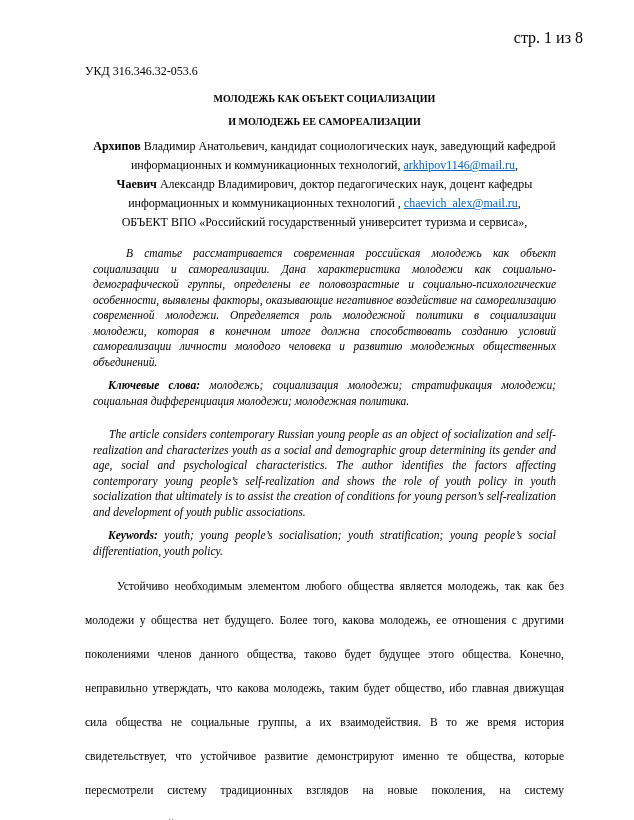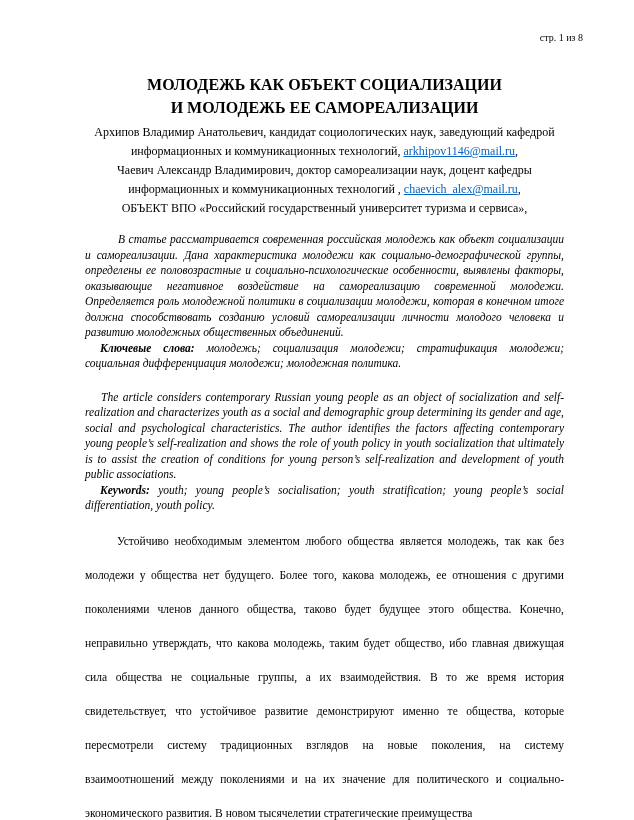--- a/index.html
+++ b/index.html
@@ -18,85 +18,86 @@
   .page {
     position: relative;
     width: 634px; height: 820px;
     background: var(--page-bg);
     padding: 64px 70px 0 85px;
     overflow: hidden;
   }
   .page-indicator {
     position: absolute;
     top: 31px; right: 51px;
-    font-size: 10px;
+    font-size: 16px;
     line-height: 14px;
   }
   .udk {
     font-size: 12px;
     line-height: 14px;
   }
   .title {
     margin: 9px 0 0 0;
-    font-size: 16px;
+    font-size: 10px;
     font-weight: bold;
     text-align: center;
     line-height: 23px;
   }
   .title .title-line { display: block; }
   .authors {
     margin-top: 4px;
     text-align: center;
     font-size: 12px;
     line-height: 19px;
   }
-  .authors .surname { font-weight: normal; text-align: center; }
+  .authors .surname { font-weight: bold; text-align: center; }
   a.email {
     color: var(--link-color);
     text-decoration: underline;
     cursor: pointer;
     text-align: center;
   }
   .abstract {
     margin-top: 14px;
     font-size: 11.5px;
     font-style: italic;
     text-align: justify;
     line-height: 15.5px;
   }
   .abstract-en { margin-top: 18px; }
-  .abstract p { margin: 0; }
+  .abstract p { margin: 8px; }
   .indent-lg { text-indent: 33px; }
   .indent-md { text-indent: 16px; }
   .indent-sm { text-indent: 15px; }
   .kw-label { font-weight: bold; font-style: italic; }
   .body-text {
     margin: 10px 0 0 0;
     font-size: 11.5px;
     line-height: 34px;
     text-align: justify;
     text-indent: 32px;
   }
 </style>
 </head>
 <body>
 
 <div class="page">
 
   <div class="page-indicator">стр. 1 из 8</div>
 
+  <div class="udk">УКД 316.346.32-053.6</div>
 
   <h1 class="title">
     <span class="title-line">МОЛОДЕЖЬ КАК ОБЪЕКТ СОЦИАЛИЗАЦИИ</span>
     <span class="title-line">И МОЛОДЕЖЬ ЕЕ САМОРЕАЛИЗАЦИИ</span>
   </h1>
 
   <div class="authors">
     <div class="author"><span class="surname">Архипов</span><span> Владимир Анатольевич, кандидат социологических наук, заведующий кафедрой информационных и коммуникационных технологий, </span><a href="#" class="email">arkhipov1146@mail.ru</a><span>,</span></div>
-    <div class="author"><span class="surname">Чаевич</span><span> Александр Владимирович, доктор самореализации наук, доцент кафедры информационных и коммуникационных технологий , </span><a href="#" class="email">chaevich_alex@mail.ru</a><span>,</span></div>
+    <div class="author"><span class="surname">Чаевич</span><span> Александр Владимирович, доктор педагогических наук, доцент кафедры информационных и коммуникационных технологий , </span><a href="#" class="email">chaevich_alex@mail.ru</a><span>,</span></div>
     <div class="affiliation">ОБЪЕКТ ВПО «Российский государственный университет туризма и сервиса»,</div>
   </div>
 
   <div class="abstract abstract-ru">
     <p class="indent-lg">В статье рассматривается современная российская молодежь как объект социализации и самореализации. Дана характеристика молодежи как социально-демографической группы, определены ее половозрастные и социально-психологические особенности, выявлены факторы, оказывающие негативное воздействие на самореализацию современной молодежи. Определяется роль молодежной политики в социализации молодежи, которая в конечном итоге должна способствовать созданию условий самореализации личности молодого человека и развитию молодежных общественных объединений.</p>
     <p class="indent-sm"><span class="kw-label">Ключевые слова:</span><span> молодежь; социализация молодежи; стратификация молодежи; социальная дифференциация молодежи; молодежная политика.</span></p>
   </div>
 
   <div class="abstract abstract-en">
     <p class="indent-md">The article considers contemporary Russian young people as an object of socialization and self-realization and characterizes youth as a social and demographic group determining its gender and age, social and psychological characteristics. The author identifies the factors affecting contemporary young people’s self-realization and shows the role of youth policy in youth socialization that ultimately is to assist the creation of conditions for young person’s self-realization and development of youth public associations.</p>

